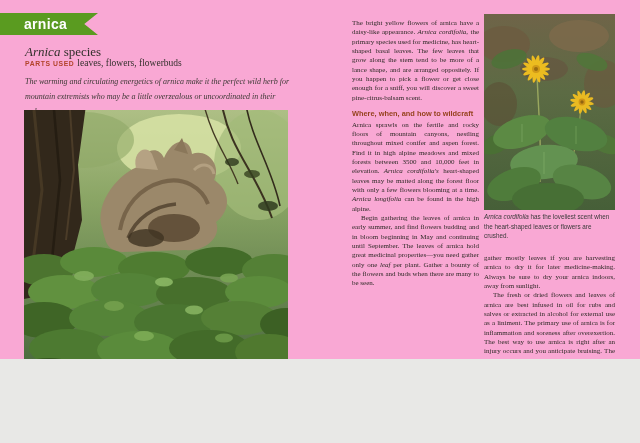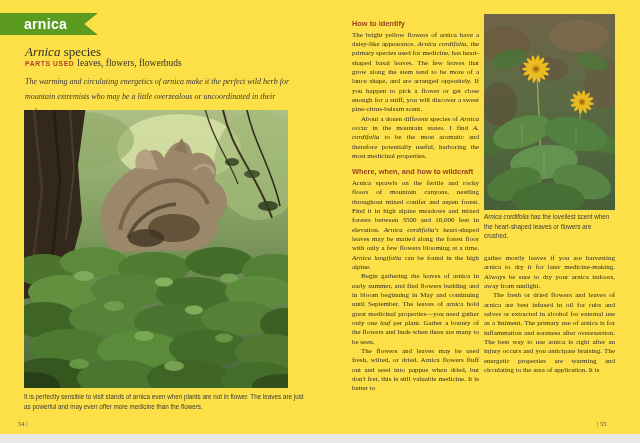--- a/index.html
+++ b/index.html
@@ -1,19 +1,19 @@
 <!DOCTYPE html>
 <html><head>
 <meta charset="utf-8">
 <style>
   * { margin:0; padding:0; box-sizing:border-box; }
   html,body { background:#e8e8e6; }
   #spread {
-    position:relative; width:640px; height:434px;
-    background:#fde047; overflow:hidden;
+    position:relative; width:640px; height:359px;
+    background:#f9a8d4; overflow:hidden;
     font-family:"Liberation Serif", serif; color:#2e2a26;
   }
   
   .banner {
     position:absolute; left:0; top:13px; width:98px; height:22px;
     background:#5a9b20;
     clip-path:polygon(0 0,100% 0,86% 50%,100% 100%,0 100%);
     display:flex; align-items:center; padding-left:24px;
   }
   .banner span {
@@ -152,27 +152,24 @@
       <ellipse cx="6" cy="276" rx="30" ry="14" fill="#243a16" opacity="0.8"></ellipse>
       <ellipse cx="258" cy="276" rx="30" ry="12" fill="#2a4419" opacity="0.7"></ellipse>
     </svg>
   </div>
 
   <div class="caption-left">It is perfectly sensible to visit stands of arnica even when plants are not in flower. The leaves are just as powerful and may even offer more medicine than the flowers.</div>
 
   <div class="pagenum left">54  |</div>
 
   <div class="col col1">
-    <div class="col-heading first">How to identify</div>
     <div class="para"><span>The bright yellow flowers of arnica have a daisy-like appearance. </span><em>Arnica cordifolia</em><span>, the primary species used for medicine, has heart-shaped basal leaves. The few leaves that grow along the stem tend to be more of a lance shape, and are arranged oppositely. If you happen to pick a flower or get close enough for a sniff, you will discover a sweet pine-citrus-balsam scent.</span></div>
-    <div class="para indent"><span>About a dozen different species of </span><em>Arnica</em><span> occur in the mountain states. I find </span><em>A. cordifolia</em><span> to be the most aromatic and therefore potentially useful, harboring the most medicinal properties.</span></div>
     <div class="col-heading">Where, when, and how to wildcraft</div>
     <div class="para"><span>Arnica sprawls on the fertile and rocky floors of mountain canyons, nestling throughout mixed conifer and aspen forest. Find it in high alpine meadows and mixed forests between 3500 and 10,000 feet in elevation. </span><em>Arnica cordifolia's</em><span> heart-shaped leaves may be matted along the forest floor with only a few flowers blooming at a time. </span><em>Arnica longifolia</em><span> can be found in the high alpine.</span></div>
     <div class="para indent"><span>Begin gathering the leaves of arnica in early summer, and find flowers budding and in bloom beginning in May and continuing until September. The leaves of arnica hold great medicinal properties—you need gather only one </span><em>leaf</em><span> per plant. Gather a bounty of the flowers and buds when there are many to be seen.</span></div>
-    <div class="para indent"><span>The flowers and leaves may be used fresh, wilted, or dried. Arnica flowers fluff out and seed into pappus when dried, but don't fret, this is still valuable medicine. It is better to</span></div>
   </div>
 
   <div class="photo-right">
     <svg width="131" height="196" viewBox="0 0 131 196">
       <defs>
         <linearGradient id="lgbg2" x1="0" y1="0" x2="0" y2="1">
           <stop offset="0" stop-color="#6f6448"></stop>
           <stop offset="0.4" stop-color="#5c6b44"></stop>
           <stop offset="1" stop-color="#465f38"></stop>
         </linearGradient>

